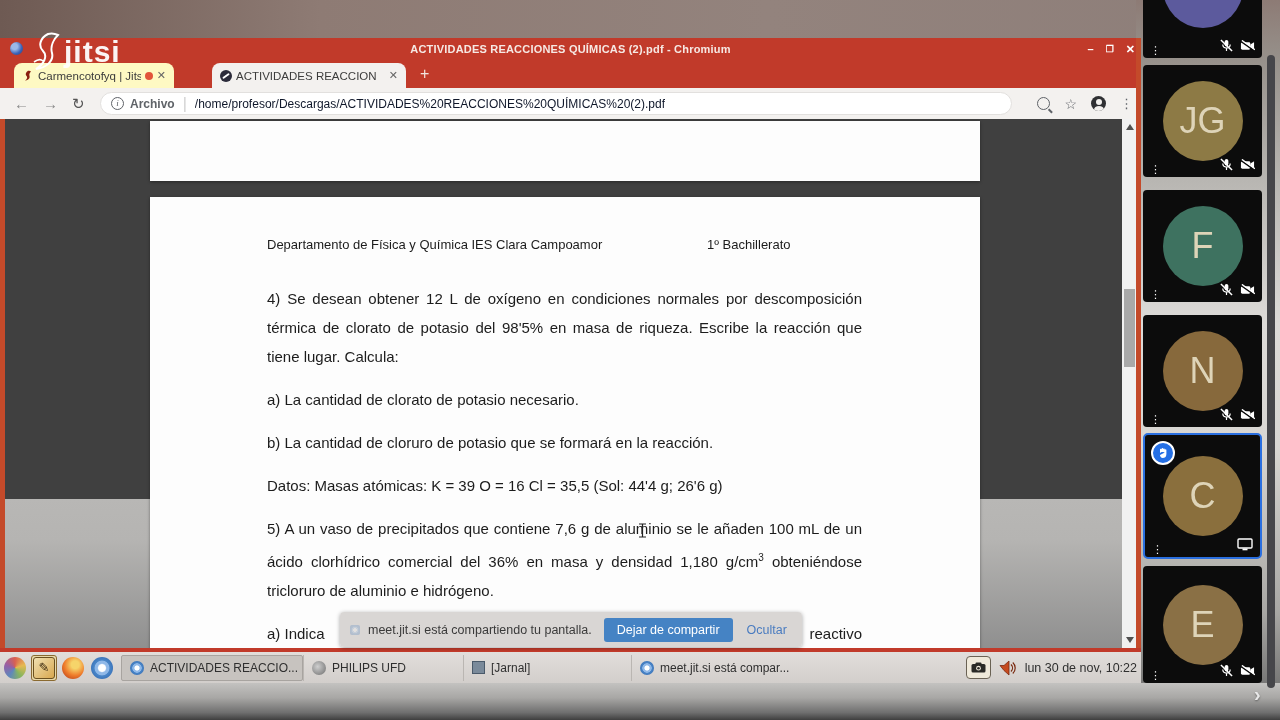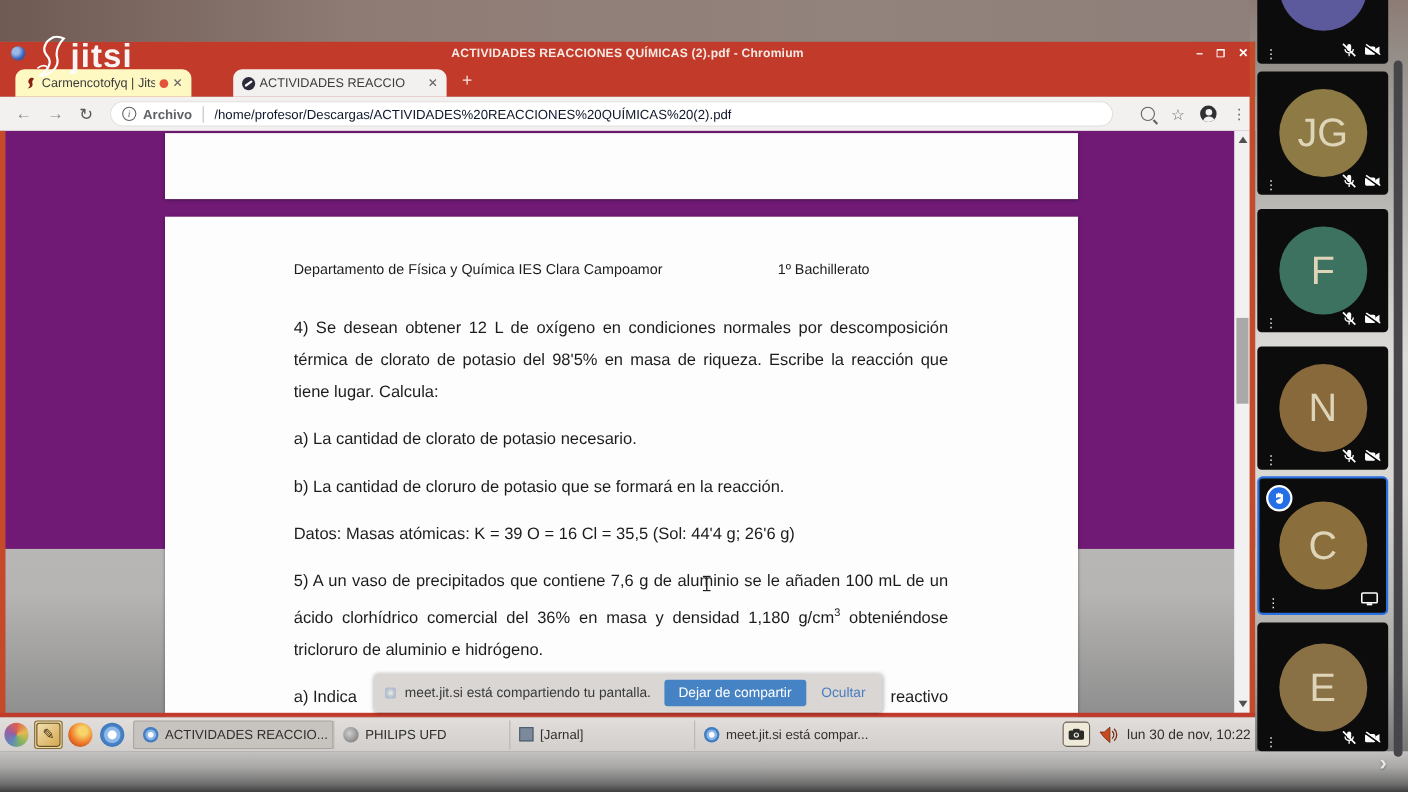--- a/index.html
+++ b/index.html
@@ -44,21 +44,21 @@
   .bar-right { position:absolute; right:8px; top:0; height:31px; display:flex; align-items:center; gap:14px; }
   .zoom-ic { width:13px; height:13px; border:1.6px solid #5f6368; border-radius:50%; position:relative; }
   .zoom-ic::after { content:""; position:absolute; width:5px; height:1.6px; background:#5f6368; left:10px; top:12px; transform:rotate(45deg); }
   .star-ic { color:#5f6368; font-size:14px; }
   .profile-ic { width:15px; height:15px; border-radius:50%; background:#2f3033; position:relative; overflow:hidden; }
   .profile-ic::before { content:""; position:absolute; left:4.5px; top:2.5px; width:6px; height:6px; border-radius:50%; background:#f3f1ef; }
   .profile-ic::after { content:""; position:absolute; left:2.5px; top:9.5px; width:10px; height:7px; border-radius:50% 50% 0 0; background:#f3f1ef; }
   .dots-ic { color:#5f6368; font-size:13px; }
 
   
-  .viewer { position:absolute; left:0; top:81px; width:100%; height:380px; background:#701a75;padding-left:28px; }
+  .viewer { position:absolute; left:0; top:81px; width:100%; height:380px; background:#404040;padding-left:28px; }
   .red-left { position:absolute; left:0; top:81px; width:5px; height:532px; background:#c44a2a; }
   .red-right { position:absolute; left:1136px; top:0; width:5px; height:613px; background:#c44a2a; }
   .red-bottom { position:absolute; left:0; top:610px; width:1141px; height:3px; background:#c13a2a; }
 
   .page1 { position:absolute; left:150px; top:2px; width:830px; height:60px; background:#fdfdfd; box-shadow:0 1px 3px rgba(0,0,0,.4); }
   .page2 { position:absolute; left:150px; top:78px; width:830px; height:455px; background:#fdfdfd; box-shadow:0 1px 3px rgba(0,0,0,.4); padding:40px 118px 0 117px; color:#1c1c1c; }
 
   .doc-header { position:relative; font-size:13px; margin-bottom:32px; white-space:nowrap; }
   .doc-header .hdr-right { position:absolute; left:440px; top:0; }
   .doc-p { font-size:15px; line-height:29px; text-align:justify; margin-bottom:14px; }
@@ -151,21 +151,21 @@
     <div class="tab inactive">
       <svg class="jitsi-fav" viewBox="0 0 16 16">
           <path d="M8 1 C5 3 4 6 6 8 C8 10 6 13 4 14 C8 14 11 11 10 8 C9 5 11 3 12 2 C10 1 9 1 8 1 Z" fill="#8a1f12"></path>
         </svg>
       <span class="tab-label">Carmencotofyq | Jitsi</span>
       <span class="media-dot"></span>
       <span class="tab-close">✕</span>
     </div>
     <div class="tab active">
       <span class="pdf-fav"></span>
-      <span class="tab-label">ACTIVIDADES REACCIO</span>
+      <span class="tab-label">ACTIVIDADES REACCION</span>
       <span class="tab-close">✕</span>
     </div>
     <span class="newtab-btn">+</span>
   </div>
 
   <div class="toolbar">
     <span class="nav-ic">←</span>
     <span class="nav-ic">→</span>
     <span class="nav-ic reload">↻</span>
     <div class="urlbar">

